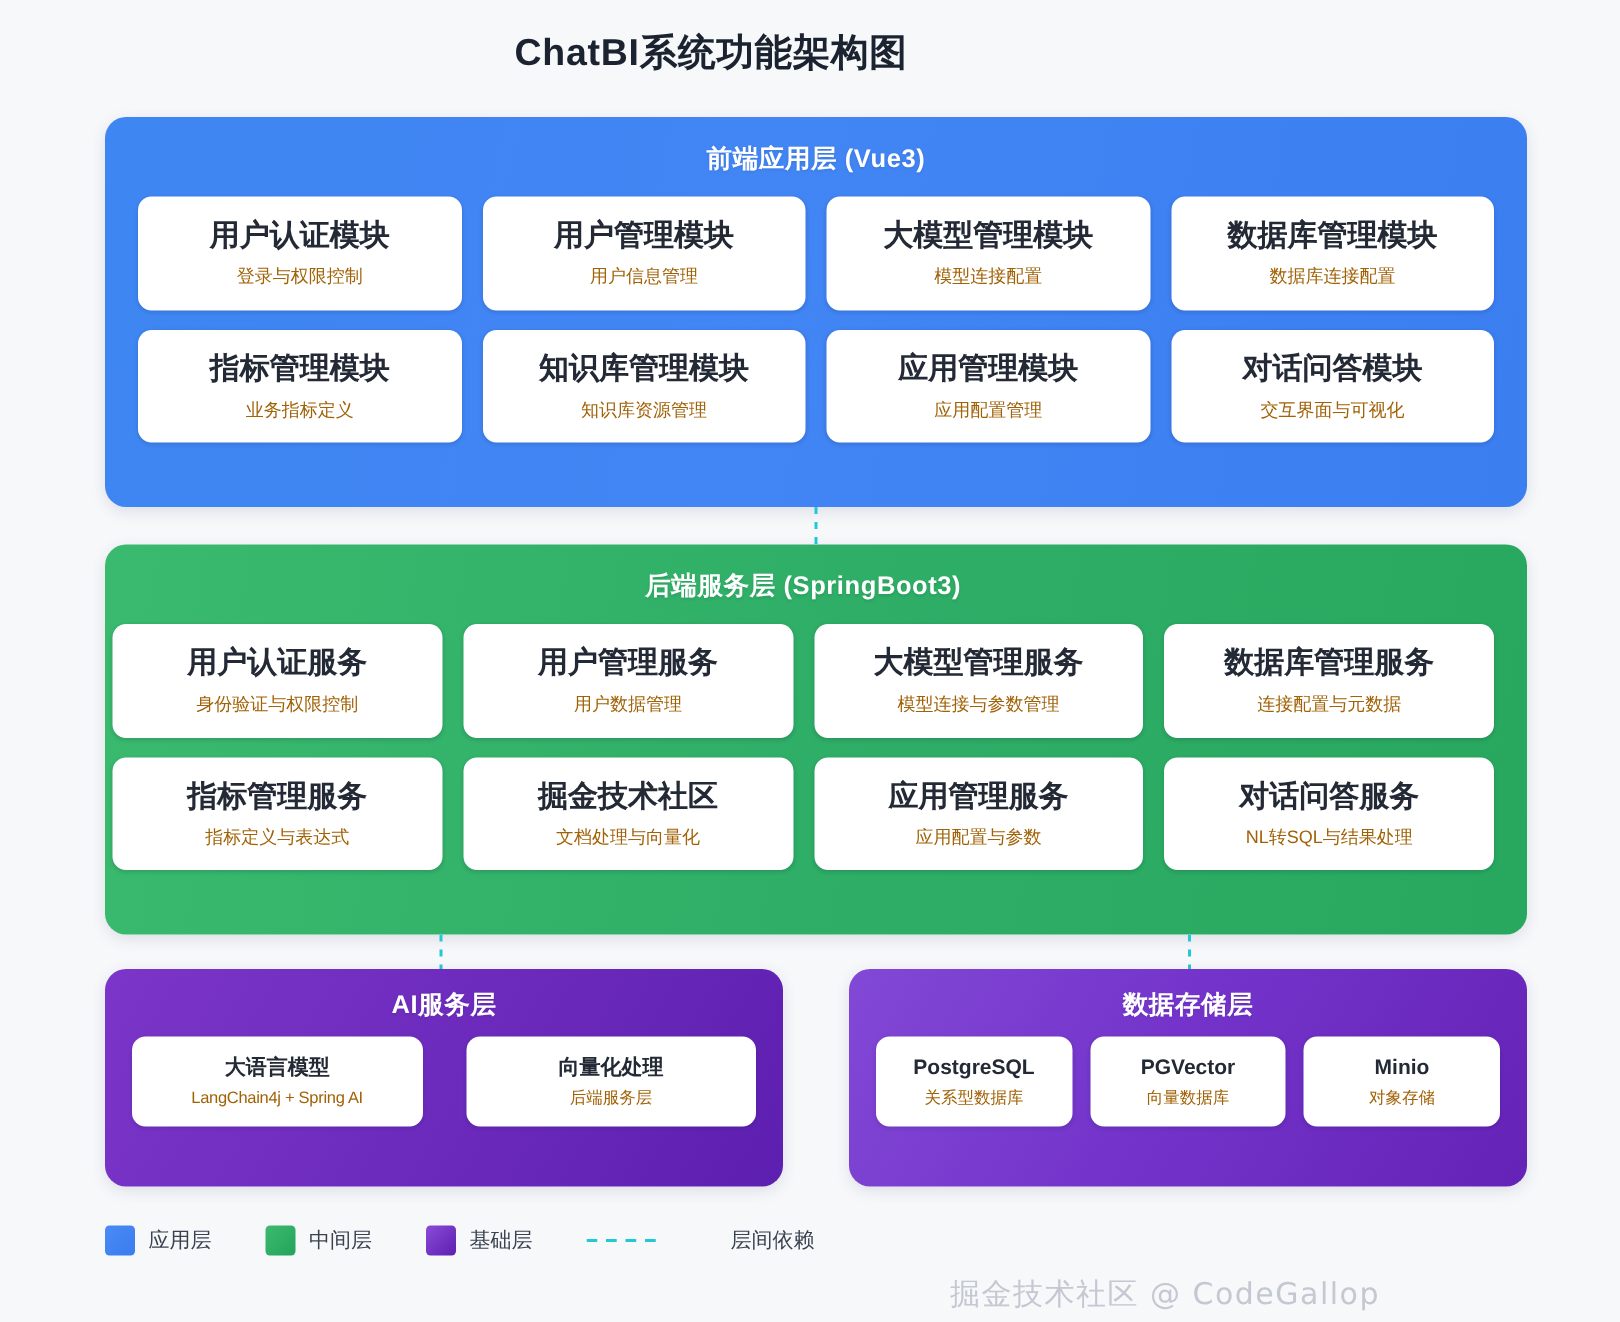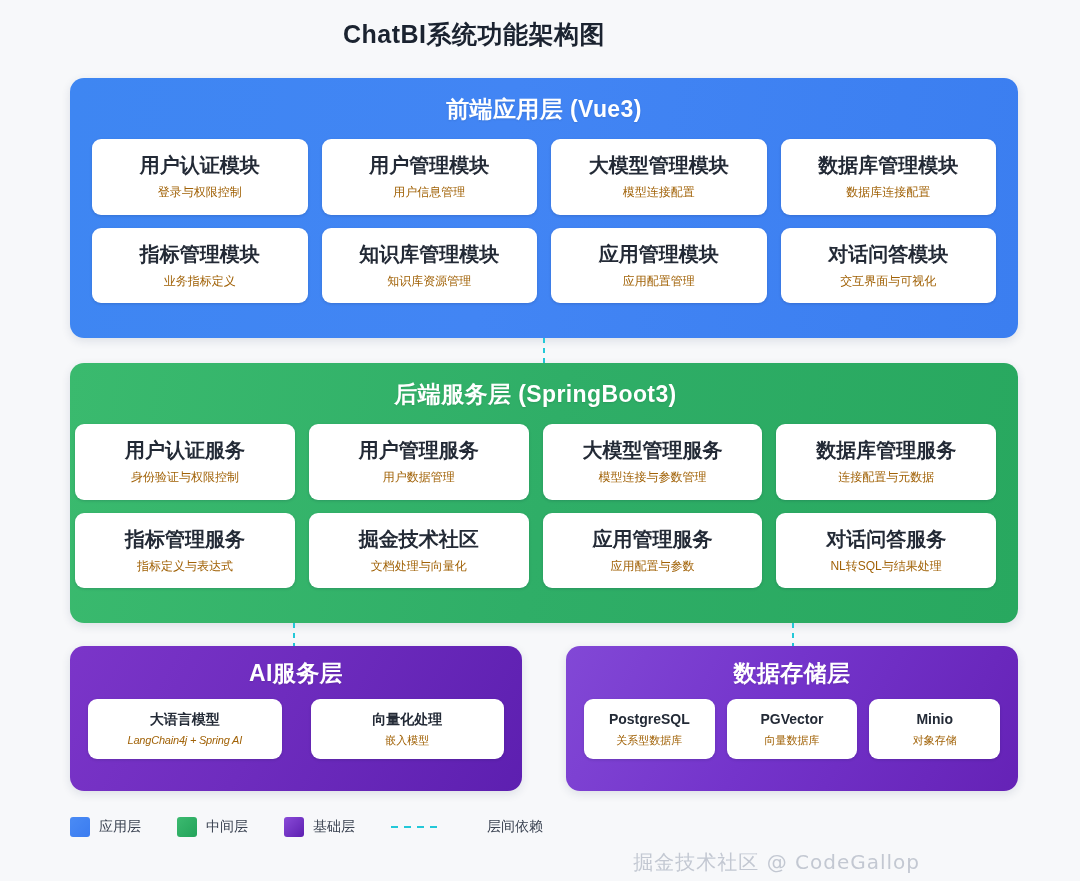--- a/index.html
+++ b/index.html
@@ -38,21 +38,21 @@
   .layer {
     position: absolute;
     border-radius: 14px;
     box-shadow: 0 3px 10px rgba(30, 50, 90, 0.12);
   }
 
   .layer-title {
     text-align: center;
     color: #ffffff;
     font-weight: bold;
-    font-size: 23px;
+    font-size: 17px;
     letter-spacing: 0.4px;
     text-shadow: 0 1px 2px rgba(0,0,0,0.10);
   }
 
   
   .layer-frontend {
     left: 70px;
     top: 78px;
     width: 948px;
     height: 260px;
@@ -143,21 +143,21 @@
 
   .layer-ai .card-title, .layer-storage .card-title {
     font-size: 14px;
   }
 
   .layer-ai .card-sub, .layer-storage .card-sub {
     font-size: 11px;
     margin-top: 5px;
   }
 
-  .layer-ai .card-sub.wide { letter-spacing: -0.2px; font-style: italic; }
+  .layer-ai .card-sub.wide { letter-spacing: -0.2px; }
 
   
   .connector {
     position: absolute;
     width: 2px;
     background-image: linear-gradient(to bottom, #23c8d8 0 5px, rgba(0,0,0,0) 5px 10px);
     background-size: 2px 10px;
     background-repeat: repeat-y;
   }
 
@@ -314,21 +314,21 @@
 
   <div class="layer layer-ai">
     <div class="layer-title">AI服务层</div>
     <div class="card-grid-2">
       <div class="card">
         <div class="card-title">大语言模型</div>
         <div class="card-sub wide">LangChain4j + Spring AI</div>
       </div>
       <div class="card">
         <div class="card-title">向量化处理</div>
-        <div class="card-sub">嵌入模型</div>
+        <div class="card-sub">后端服务层</div>
       </div>
     </div>
   </div>
 
   <div class="layer layer-storage">
     <div class="layer-title">数据存储层</div>
     <div class="card-grid-3">
       <div class="card">
         <div class="card-title">PostgreSQL</div>
         <div class="card-sub">关系型数据库</div>

